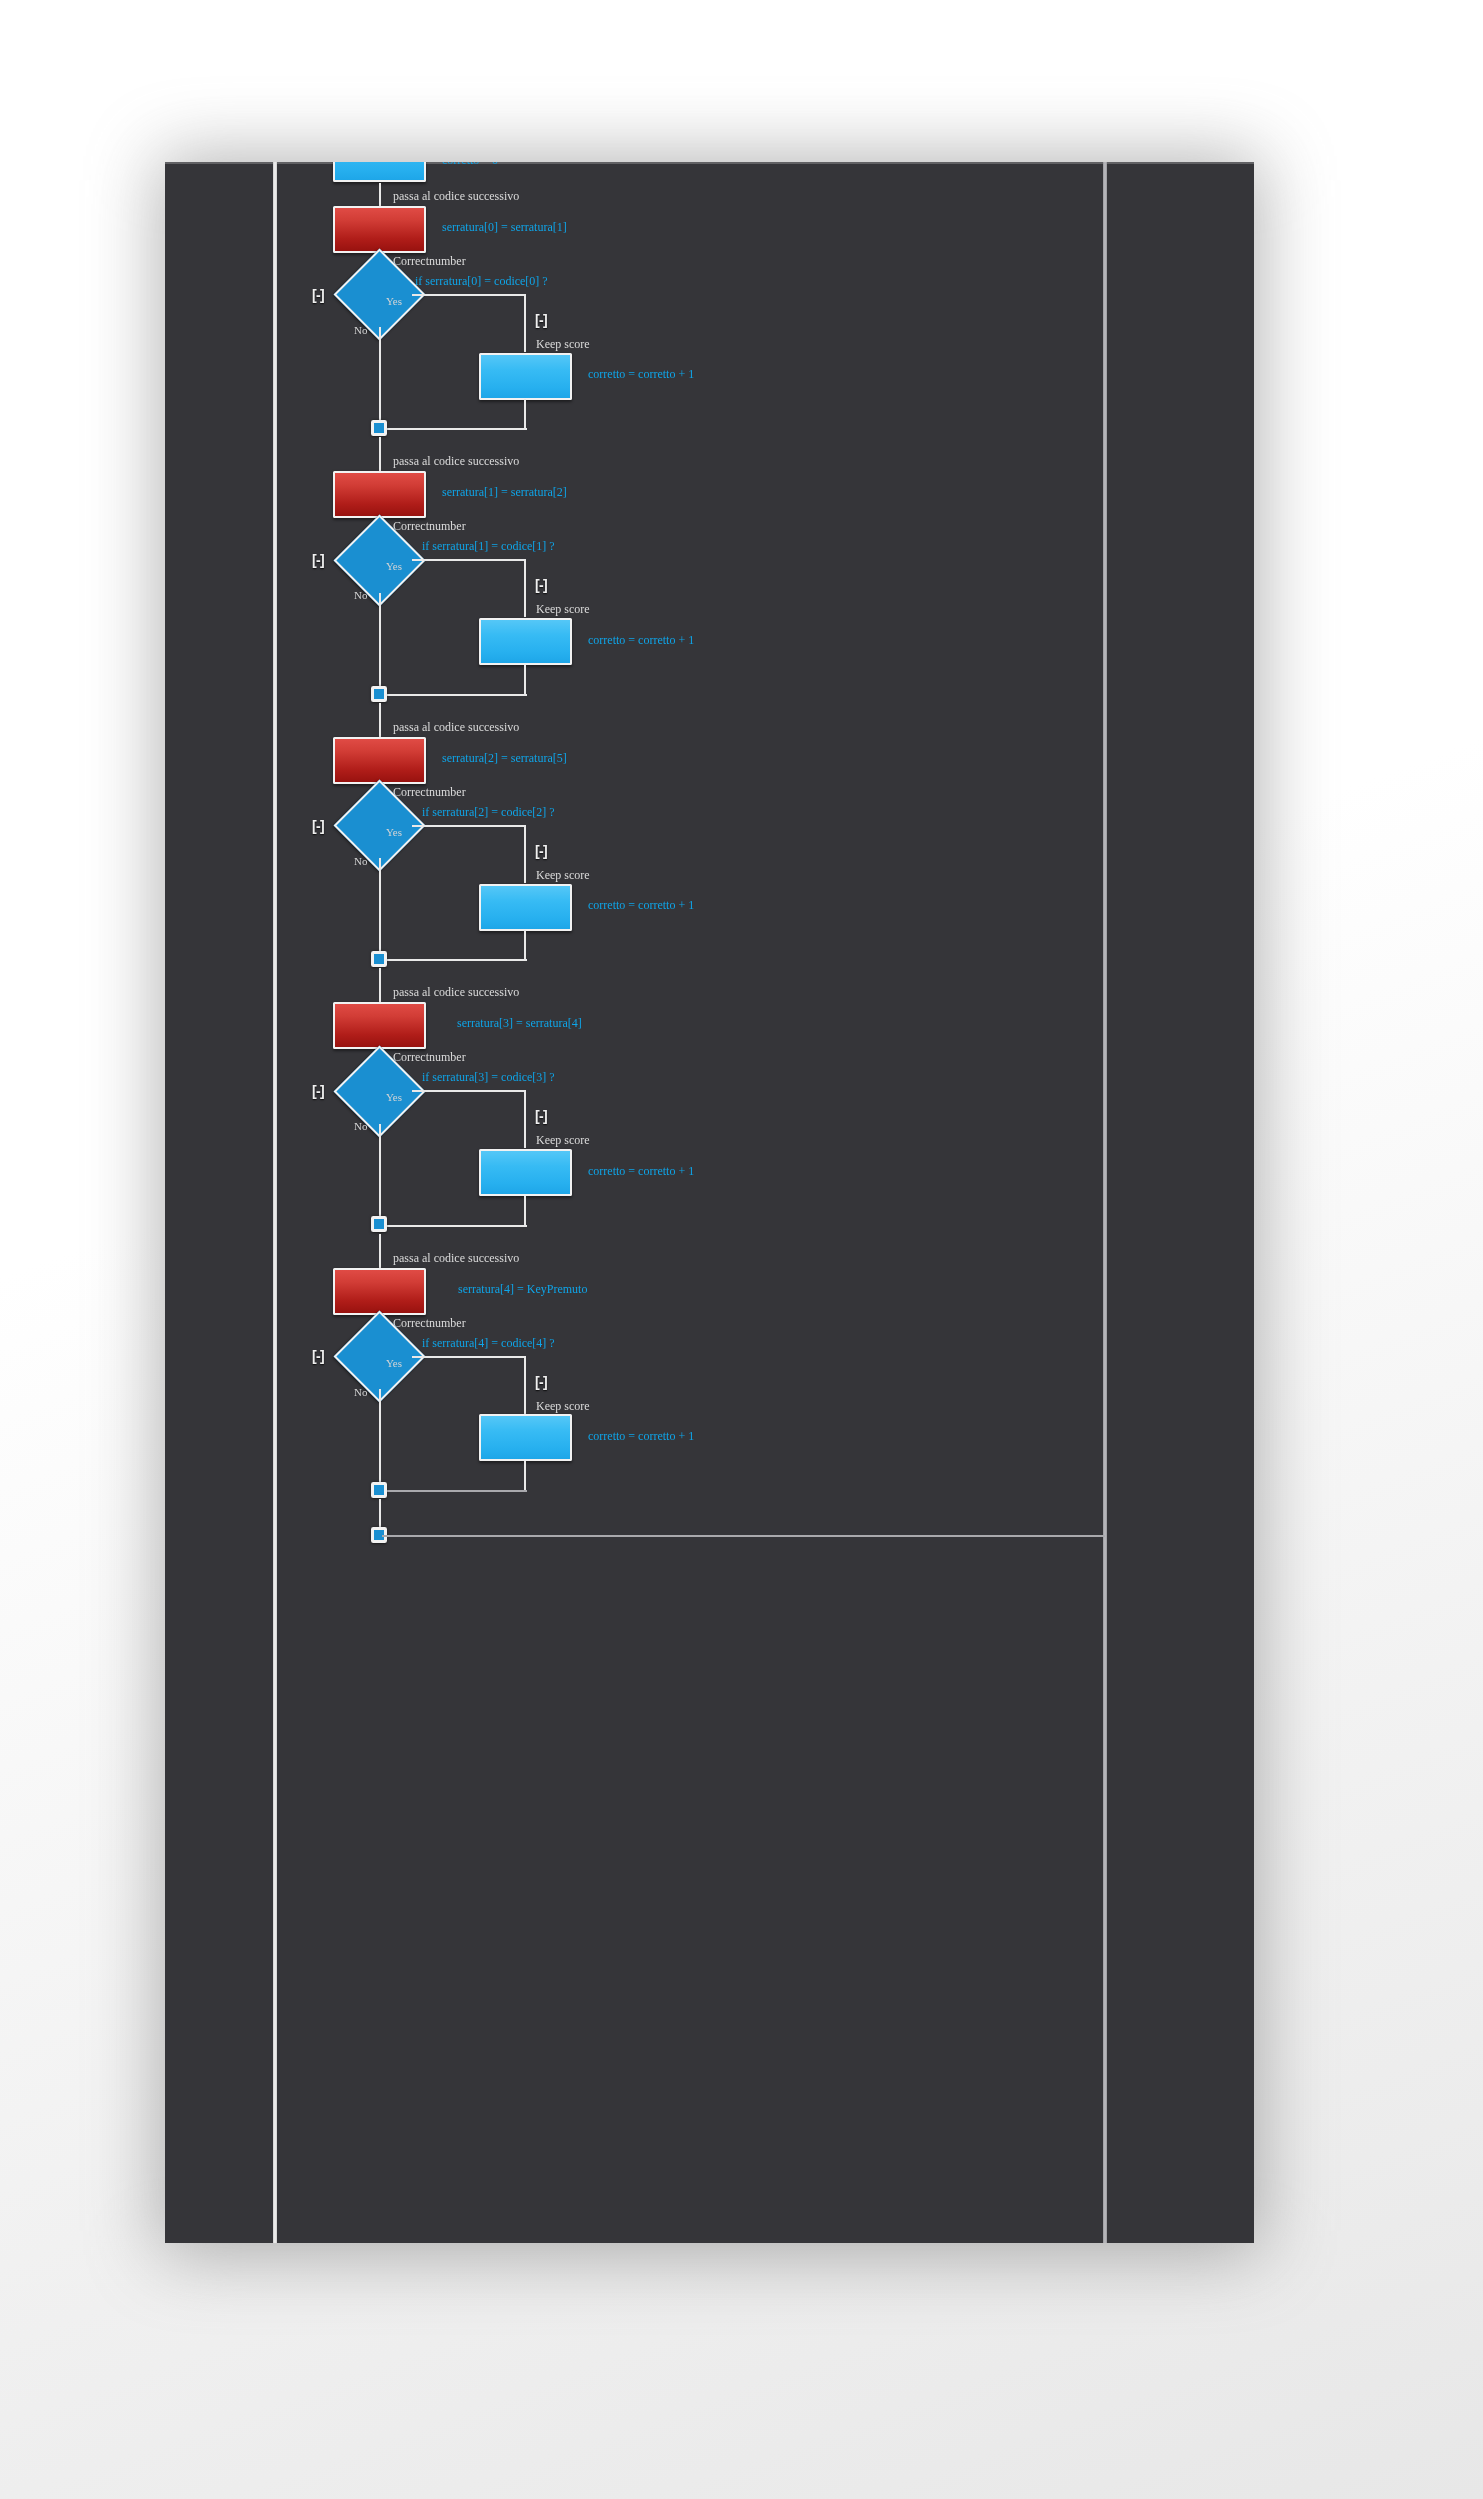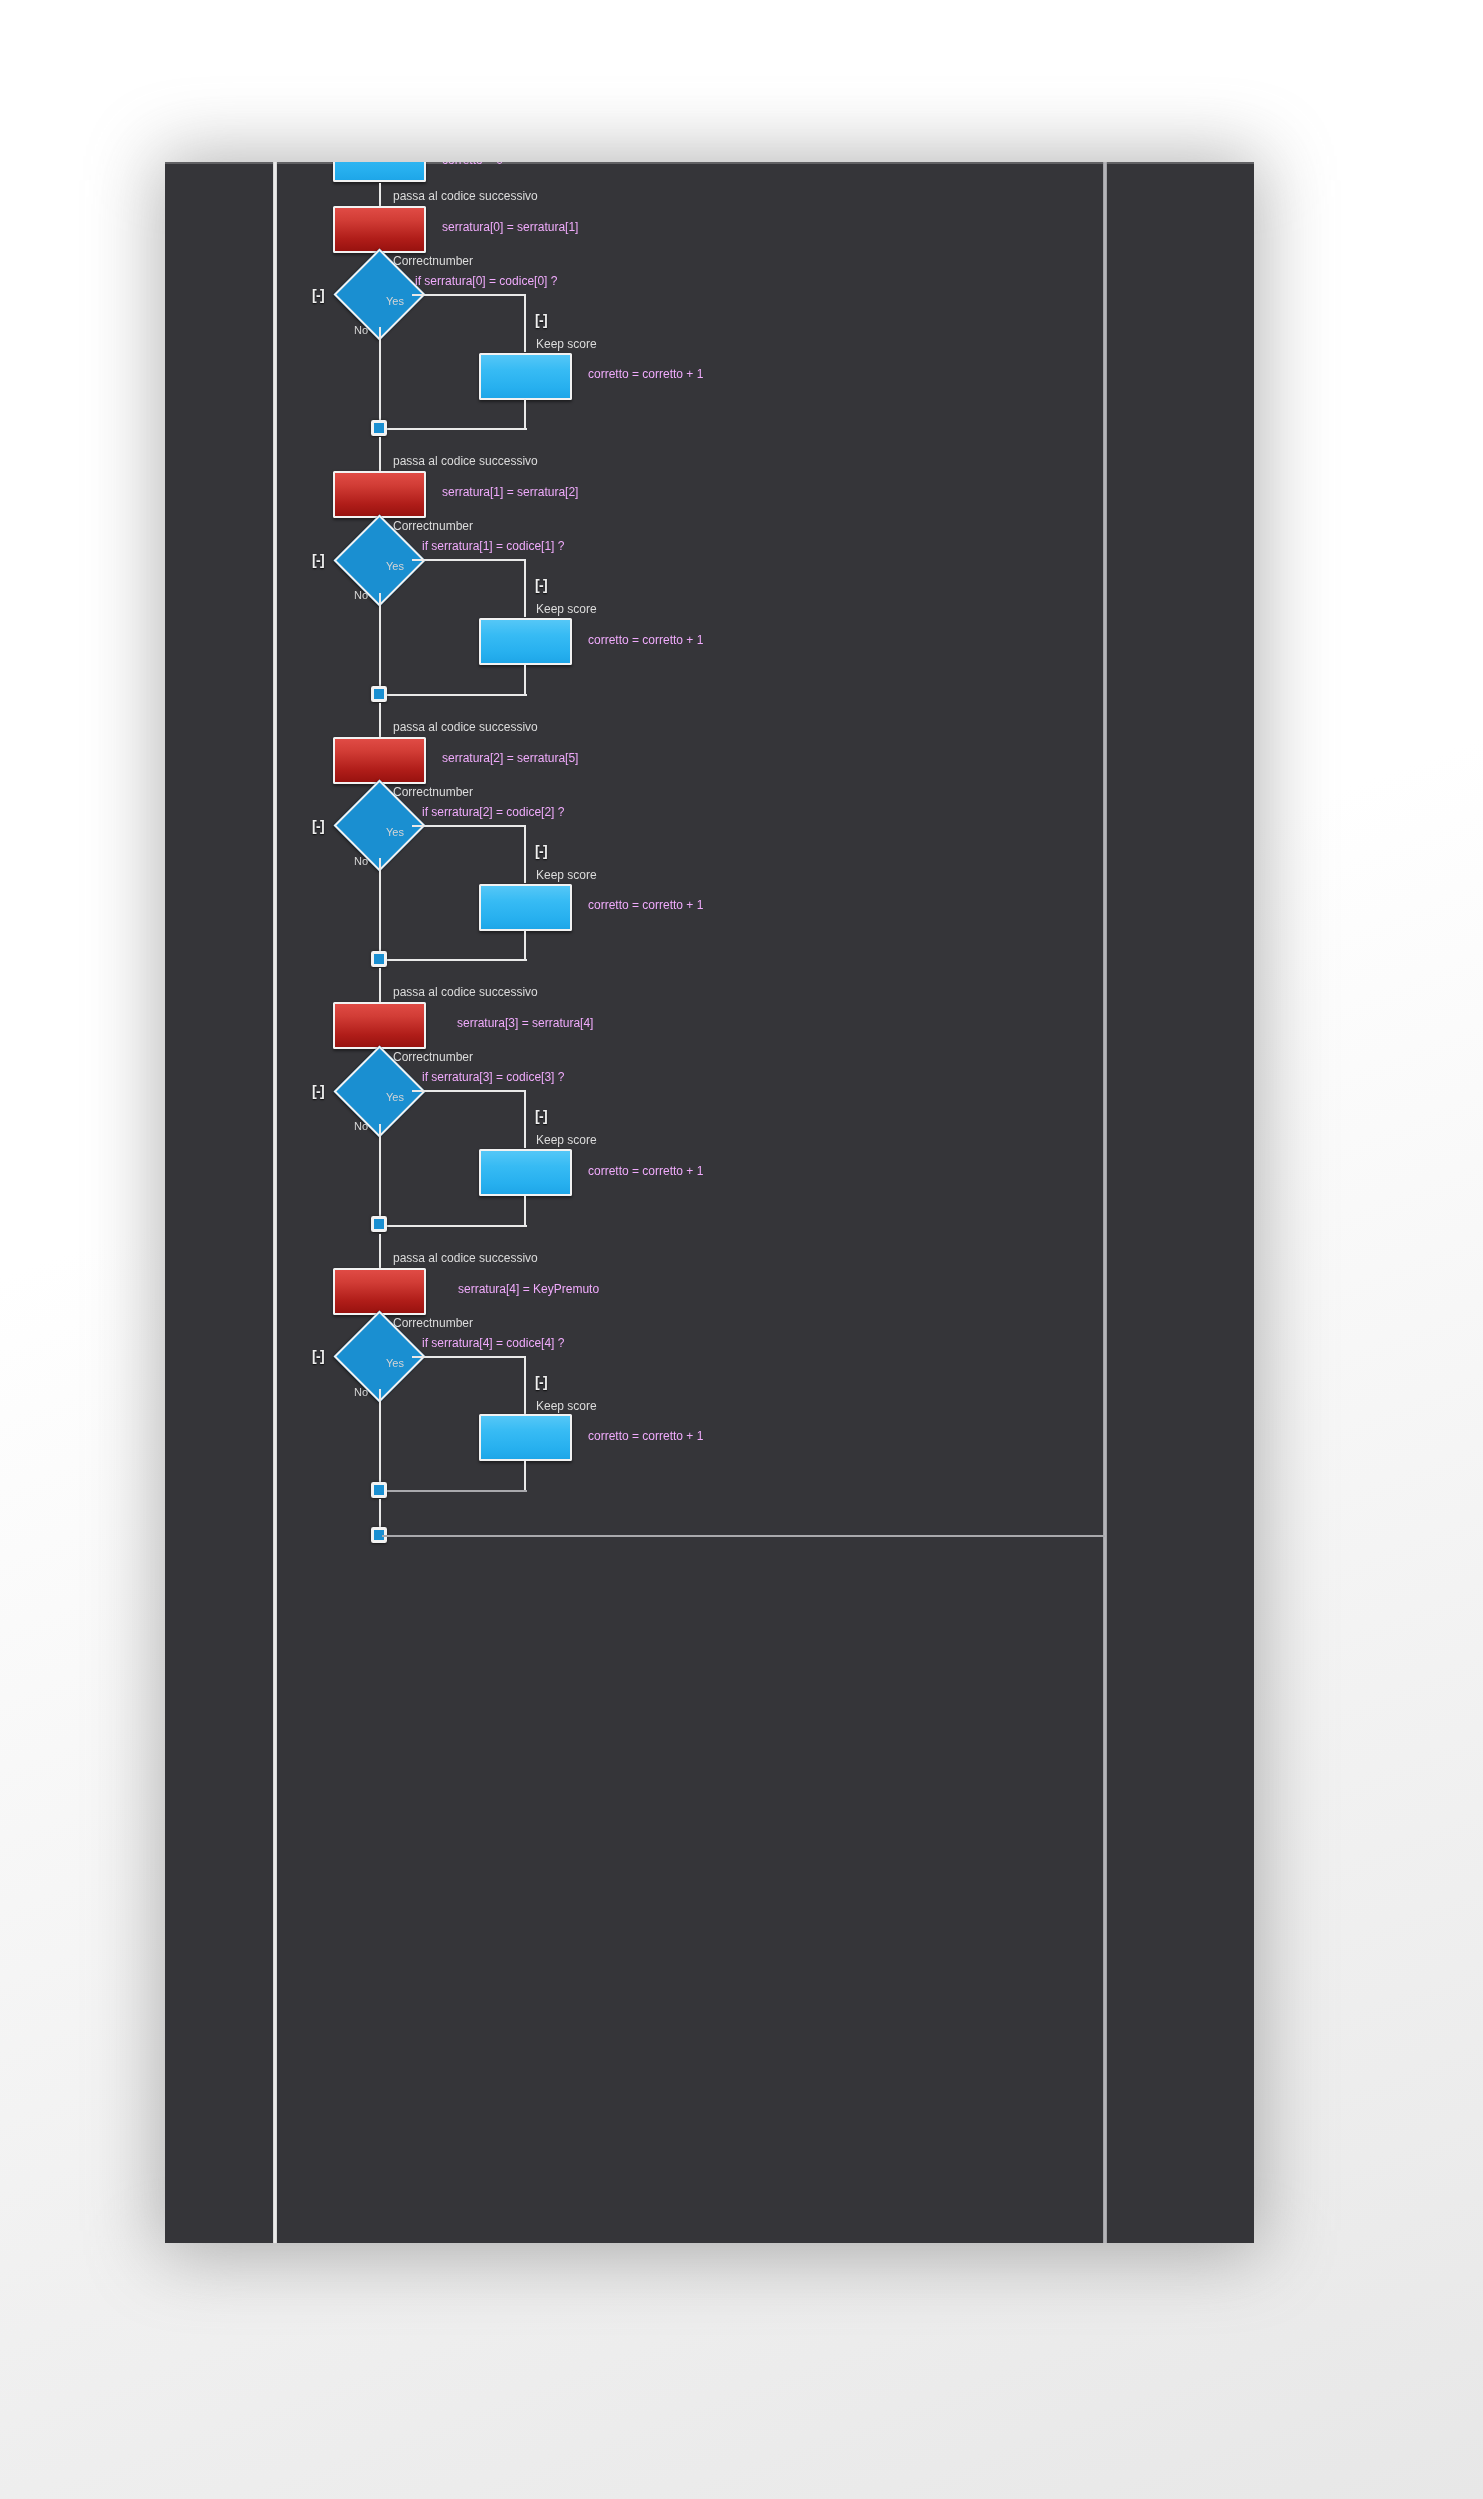--- a/index.html
+++ b/index.html
@@ -57,23 +57,23 @@
     box-shadow:0 1.5px 3px rgba(0,0,0,.45);
   }
 
   .merge{
     width:16.3px;height:16.3px;background:#1a8fd1;
     border:3px solid #f2f2f2;border-radius:2.2px;
     box-shadow:0 0.7px 2.2px rgba(0,0,0,.5);
   }
 
   
-  .lbl{position:absolute;white-space:nowrap;color:#d9d9d9;}
+  .lbl{position:absolute;white-space:nowrap;color:#d9d9d9;font-family:Liberation Serif, serif;}
   .lbl.title{font-size:12px;color:#dcdcdc;}
-  .lbl.expr{font-size:12px;color:#f0abfc;}
+  .lbl.expr{font-size:12px;color:#0ea5e9;}
   .lbl.branch{font-size:11px;color:#d5d5d5;}
 
   
   .collapse{
     position:absolute;width:22px;height:16.3px;
     color:#f0f0f0;font-size:14px;font-weight:bold;
     line-height:16.3px;text-align:center;
     text-shadow:0 0.7px 1.5px rgba(0,0,0,.8);
     letter-spacing:-0.7px;
   }

